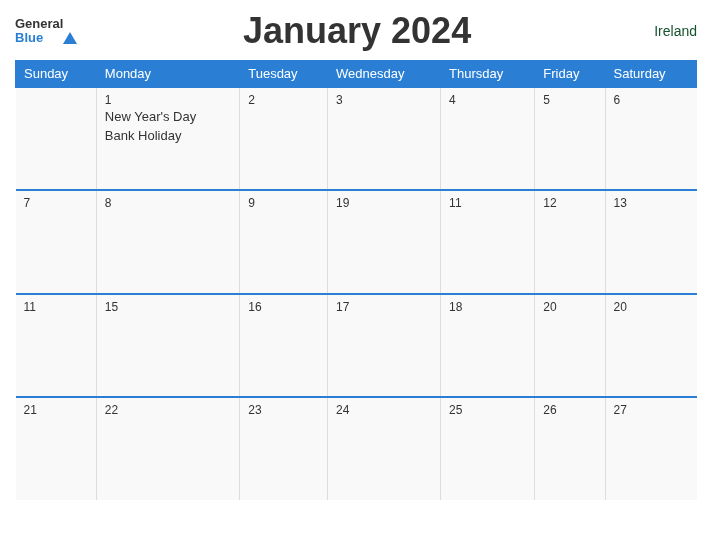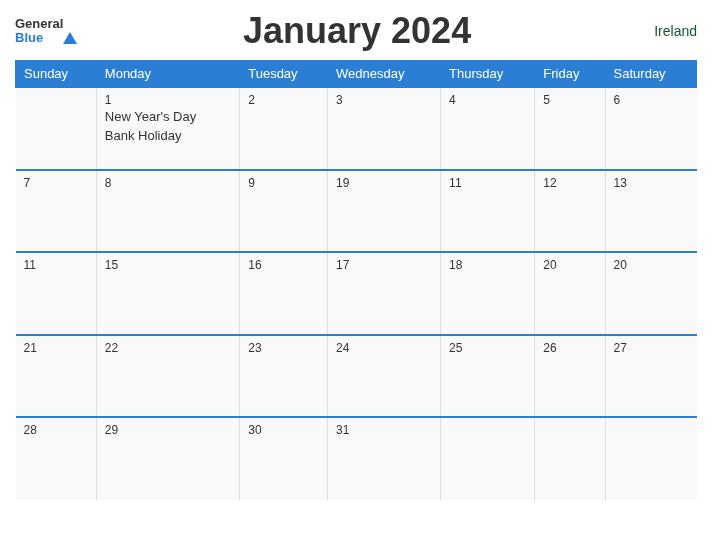--- a/index.html
+++ b/index.html
@@ -228,32 +228,15 @@
           <td>
             <span class="day-num">25</span>
           </td>
           <td>
             <span class="day-num">26</span>
           </td>
           <td>
             <span class="day-num">27</span>
           </td>
         </tr>
-        <tr>
-          <td>
-            <span class="day-num">28</span>
-          </td>
-          <td>
-            <span class="day-num">29</span>
-          </td>
-          <td>
-            <span class="day-num">30</span>
-          </td>
-          <td>
-            <span class="day-num">31</span>
-          </td>
-          <td class="empty-cell"></td>
-          <td class="empty-cell"></td>
-          <td class="empty-cell"></td>
-        </tr>
       </tbody>
   </table>
 </div>
 
 </body></html>

